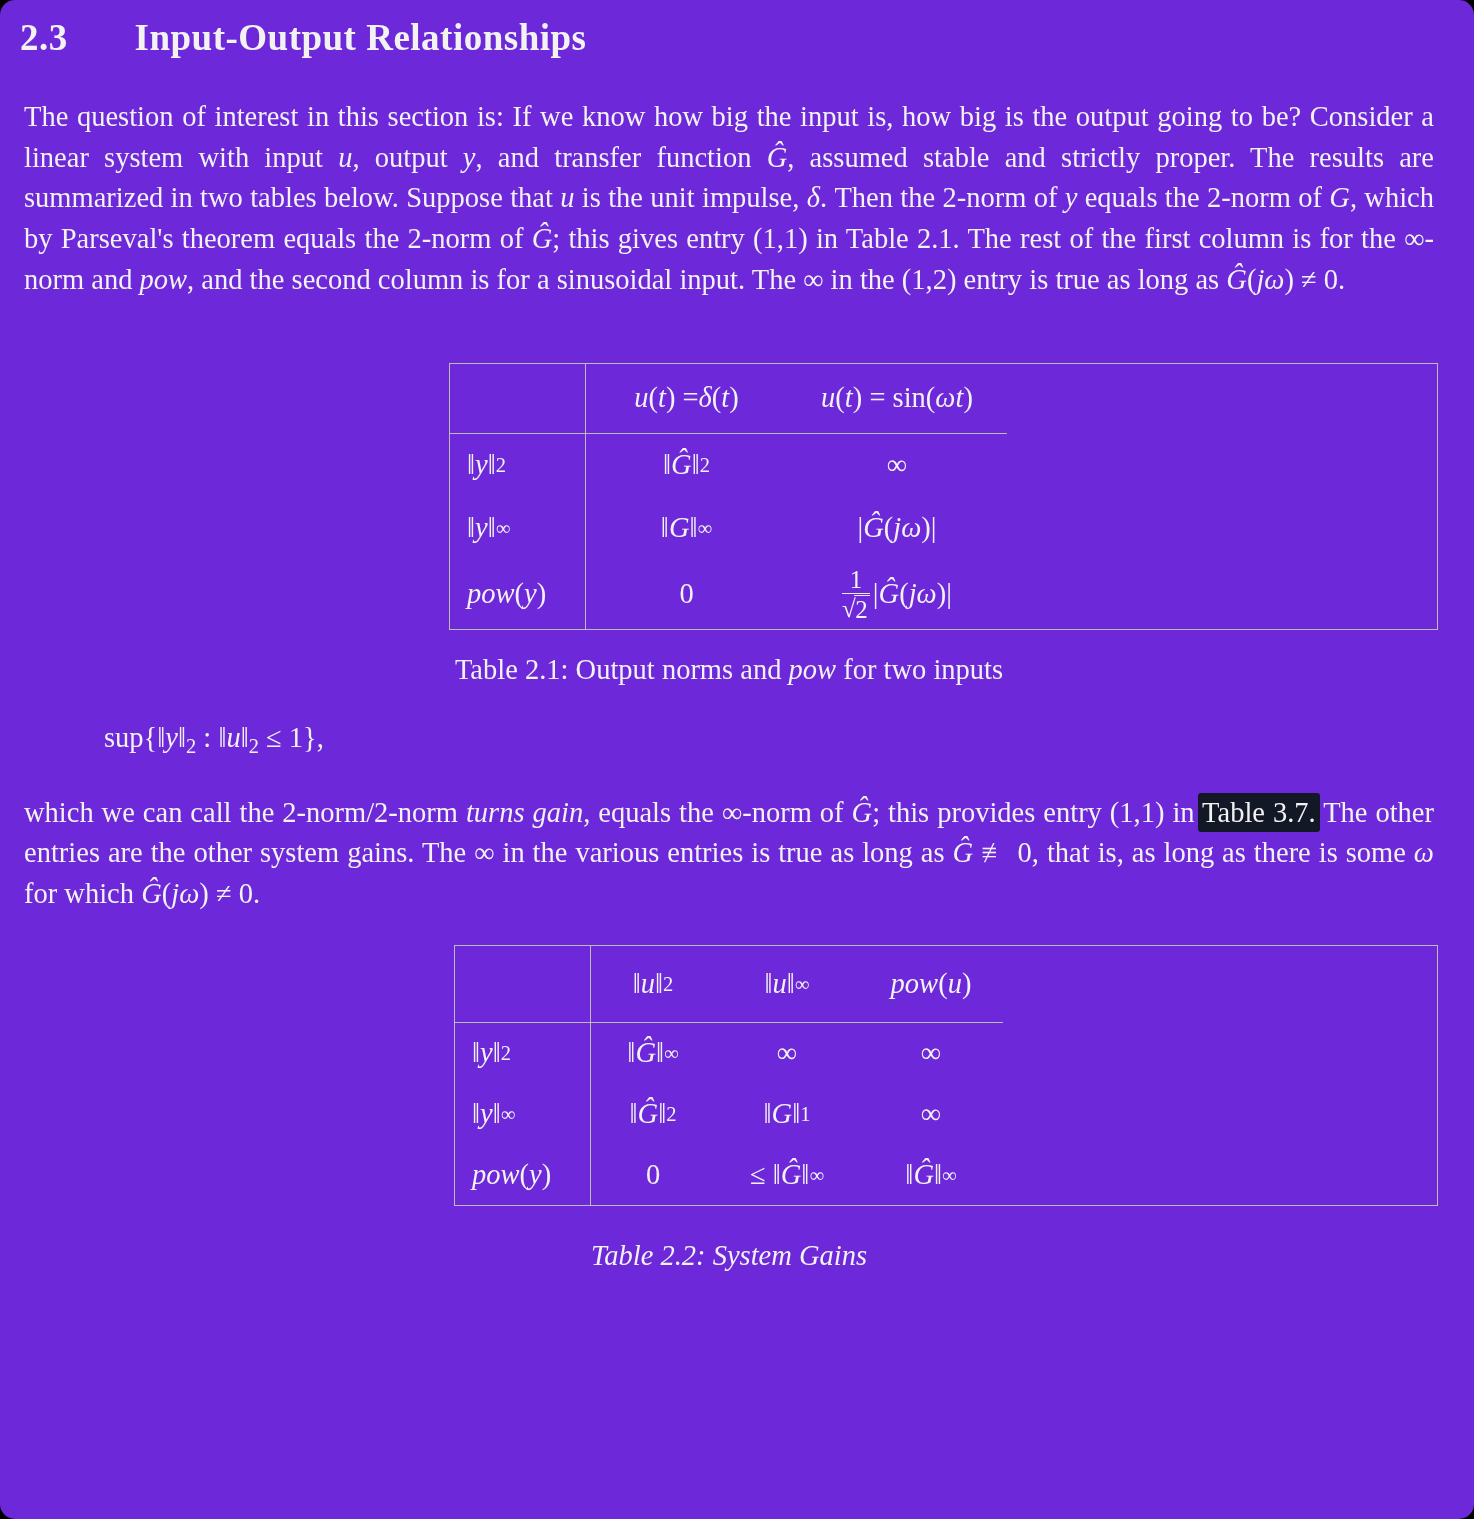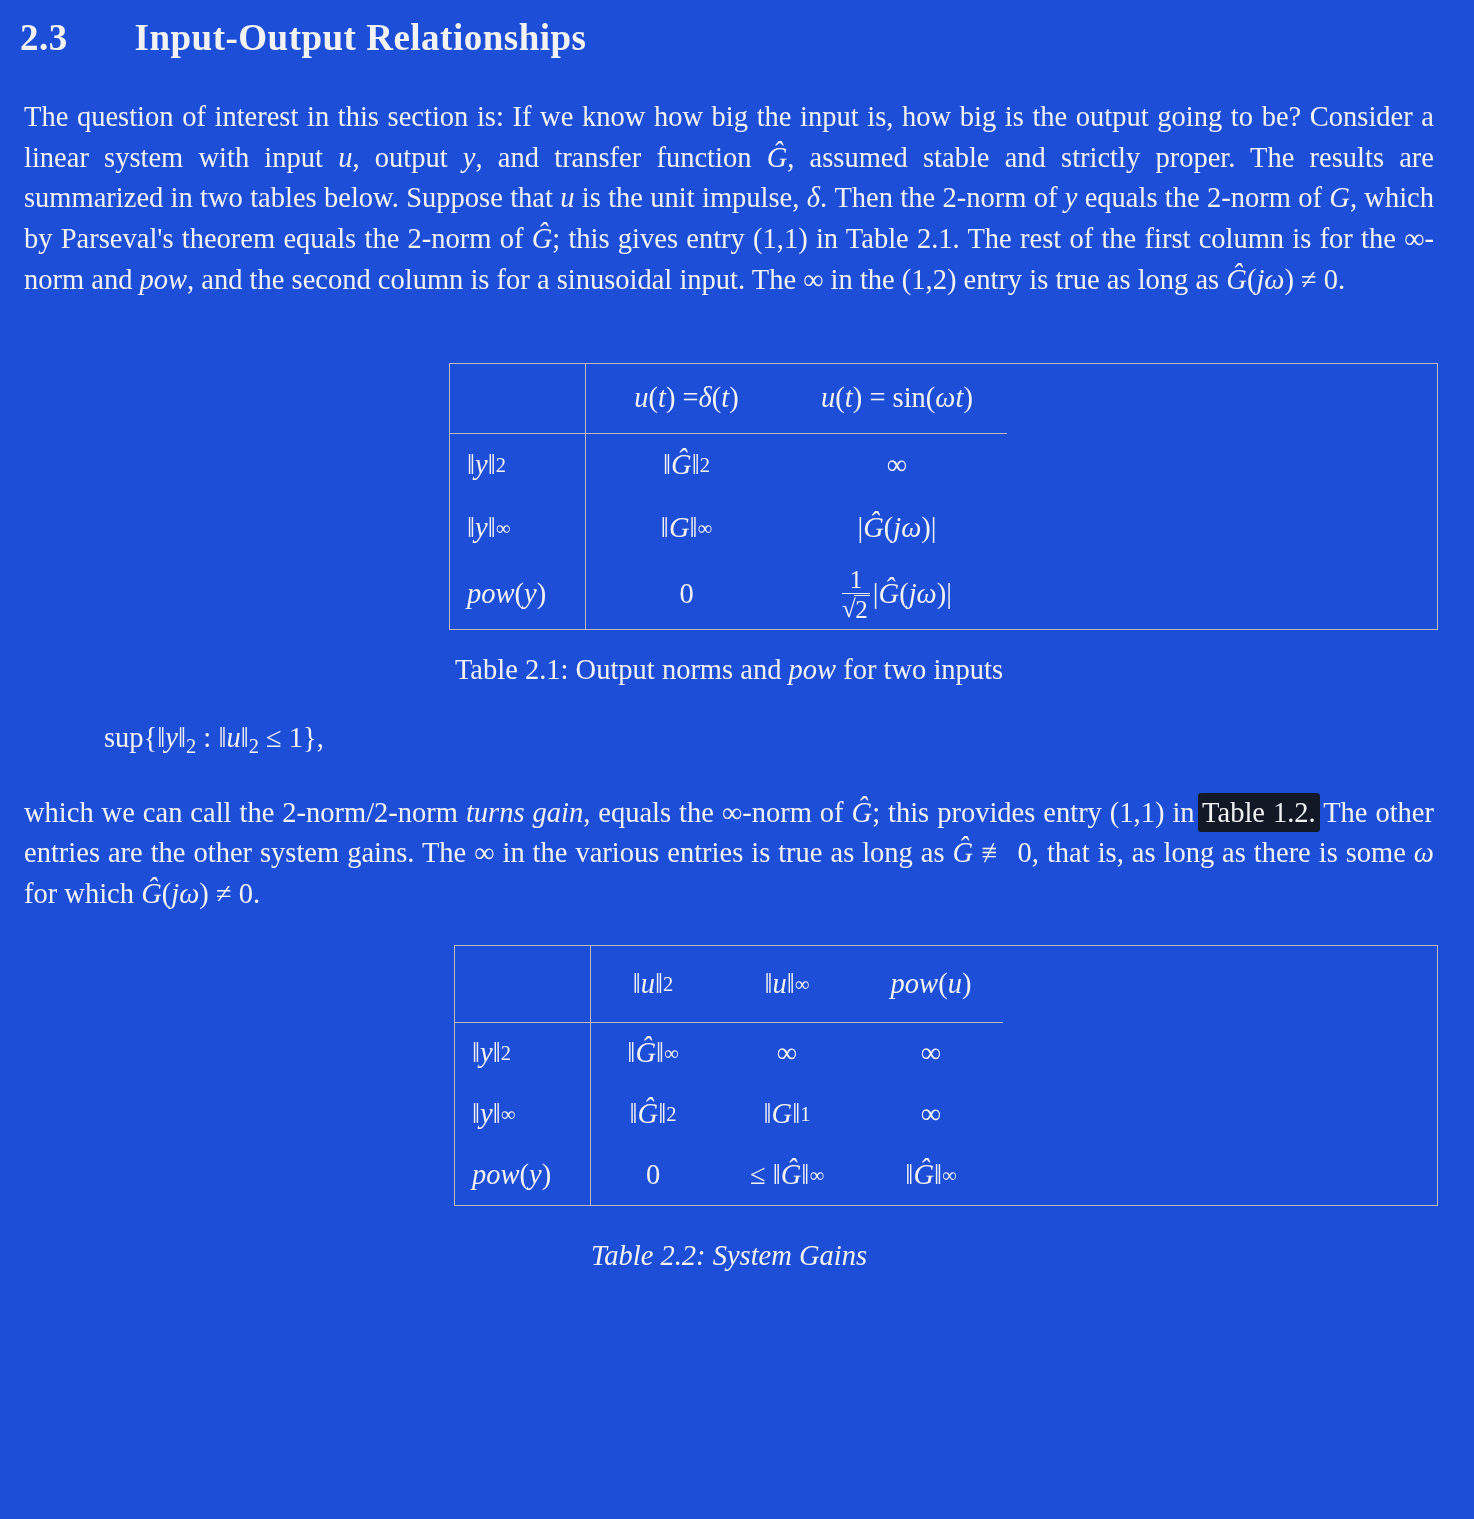--- a/index.html
+++ b/index.html
@@ -1,25 +1,26 @@
 <!DOCTYPE html>
 <html><head>
 <meta charset="utf-8">
 <style>
   html,body { margin:0; padding:0; background:#000; }
   .page {
     position:relative;
     width:1474px; height:1519px;
-    background:#1d4ed8;
+    background:#6d28d9;
     color:#f2f2f2;
     font-family:"Liberation Serif","DejaVu Serif",serif;
     font-size:28.5px;
     box-sizing:border-box;
     padding:16px 36px 16px 20px;
     overflow:hidden;
+    border-radius:15px;
   }
   i { font-style:italic; }
   sub { font-size:0.72em; vertical-align:-0.28em; line-height:0; }
   .hl {
     background:#121826;
     box-shadow:0 0 0 4px #121826;
     border-radius:1px;
   }
 
   .heading { font-size:37px; font-weight:bold; letter-spacing:0.5px; }
@@ -114,21 +115,21 @@
       </span>
       <span class="frest">|<i>Ĝ</i>(<i>jω</i>)|</span>
     </div>
   </div>
 
   <div class="caption">Table 2.1: Output norms and <i>pow</i> for two inputs</div>
 
 
   <div class="equation">sup{‖<i>y</i>‖<sub>2</sub> : ‖<i>u</i>‖<sub>2</sub> ≤ 1},</div>
 
-  <p class="body-par" style="margin-top:33px;">which we can call the 2-norm/2-norm <i>turns gain</i>, equals the ∞-norm of <i>Ĝ</i>; this provides entry (1,1) in <span class="hl">Table 1.2.</span> The other entries are the other system gains. The ∞ in the various entries is true as long as <i>Ĝ</i> ≢ 0, that is, as long as there is some <i>ω</i> for which <i>Ĝ</i>(<i>jω</i>) ≠ 0.</p>
+  <p class="body-par" style="margin-top:33px;">which we can call the 2-norm/2-norm <i>turns gain</i>, equals the ∞-norm of <i>Ĝ</i>; this provides entry (1,1) in <span class="hl">Table 3.7.</span> The other entries are the other system gains. The ∞ in the various entries is true as long as <i>Ĝ</i> ≢ 0, that is, as long as there is some <i>ω</i> for which <i>Ĝ</i>(<i>jω</i>) ≠ 0.</p>
 
   <div class="tbl t2">
     <div class="cell corner cb cr"></div>
     <div class="cell cb">‖<i>u</i>‖<sub>2</sub></div>
     <div class="cell cb">‖<i>u</i>‖<sub>∞</sub></div>
     <div class="cell cb"><i>pow</i>(<i>u</i>)</div>
 
     <div class="cell lbl cr">‖<i>y</i>‖<sub>2</sub></div>
     <div class="cell">‖<i>Ĝ</i>‖<sub>∞</sub></div>
     <div class="cell">∞</div>

